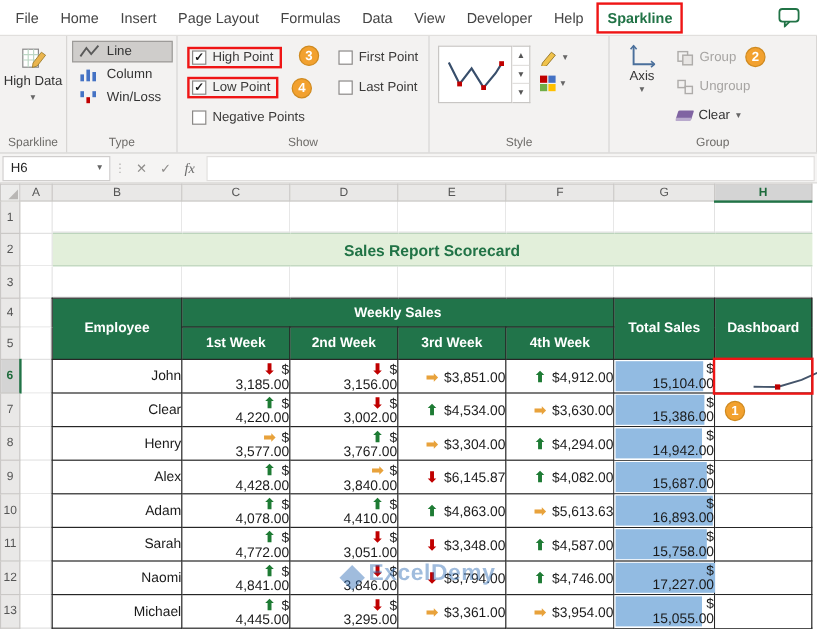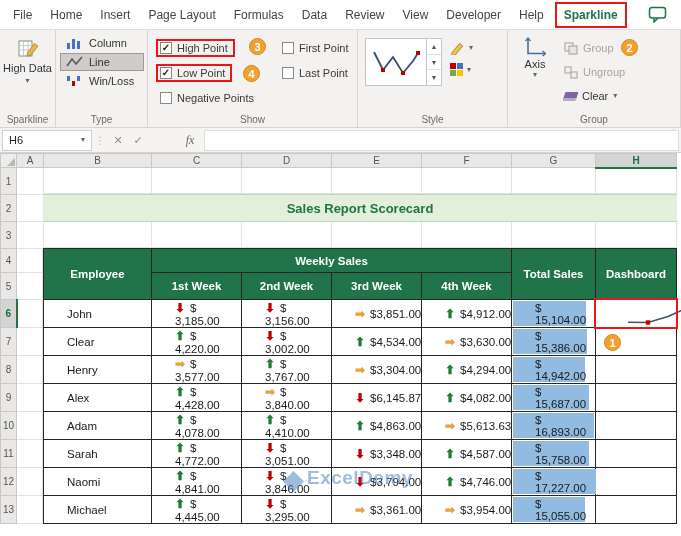--- a/index.html
+++ b/index.html
@@ -51,38 +51,38 @@
   .callout{position:absolute;width:17px;height:17px;border-radius:50%;background:#f2a12f;border:1px solid #cf8a1f;color:#fff;font-size:11px;font-weight:700;display:flex;align-items:center;justify-content:center;z-index:9;}
   .co-3{left:101px;top:8px;}
   .co-4{left:95px;top:35px;}
   .co-2{left:113px;top:9px;}
 
   
   .fbar{display:flex;align-items:center;height:25px;background:#f5f4f3;border-bottom:1px solid #d5d3d1;padding:0 2px;}
   .namebox{width:90px;height:21px;background:#fff;border:1px solid #d0cecd;display:flex;align-items:center;padding:0 6px;font-size:11px;color:#222;}
   .namebox .caret{margin-left:auto;}
   .fbtn{width:20px;text-align:center;color:#8f8d8b;font-size:11px;}
-  .fx{font-family:"Liberation Serif",serif;font-style:italic;font-size:12px;color:#6a6a6a;margin-left:32px;}
+  .fx{font-family:"Liberation Serif",serif;font-style:italic;font-size:12px;color:#6a6a6a;}
   .dots{color:#b5b3b1;font-size:10px;padding:0 3px;}
   .finput{flex:1;height:21px;background:#fff;border:1px solid #e0dedd;margin-left:4px;}
 
   
   .sheet{position:relative;background:#fff;}
   table.grid{border-collapse:collapse;table-layout:fixed;width:676px;}
   .ch,.rh{background:#e9e8e7;border:1px solid #cac8c6;font-size:10px;color:#555;text-align:center;font-weight:400;padding:0;}
   .ch{height:14px;}
   .rh{width:16px;}
   .corner{position:relative;background:#ececeb;}
   .corner:after{content:"";position:absolute;right:1px;bottom:1px;border-left:8px solid transparent;border-bottom:8px solid #b9b7b5;}
   .sel-col{background:#d4d4d4;color:#1e6b3c;font-weight:700;border-bottom:2px solid #217346;}
   .sel-row{background:#d4d4d4;color:#1e6b3c;font-weight:700;border-right:2px solid #217346;}
   .gcell{background:#fff;box-shadow:inset -1px 0 0 #e2e2e2,inset 0 -1px 0 #e2e2e2;}
   .titlecell{background:#e2efda;color:#217346;font-weight:700;font-size:13px;text-align:center;border-top:1px solid #bcd4bc;border-bottom:1px solid #bcd4bc;}
   .th{background:#21744a;color:#fff;font-weight:700;font-size:11.5px;text-align:center;border:1px solid #262626;}
-  .tc{background:#fff;border:1px solid #262626;text-align:left;font-size:11.5px;color:#1a1a1a;padding-left:23px;}
+  .tc{background:#fff;border:1px solid #262626;text-align:right;font-size:11.5px;color:#1a1a1a;padding-left:23px;}
   .arr{margin-right:5px;font-size:12px;font-weight:700;}
   .arr.up{color:#1e7b34;}
   .arr.down{color:#c00000;}
   .arr.flat{color:#e8a23b;}
   .total{position:relative;}
   .total .bar{position:absolute;left:1px;top:1px;bottom:1px;background:#92bbe2;}
   .total .tval{position:relative;z-index:1;}
   .dash{position:relative;overflow:visible;}
   .annot-box{position:absolute;inset:-2px;border:2px solid #ef1515;z-index:4;pointer-events:none;}
   .co-1{left:8px;bottom:-24px;top:auto;}
@@ -96,21 +96,20 @@
 
 <div class="page">
 
   <div class="tabbar">
     <span class="tab">File</span>
     <span class="tab">Home</span>
     <span class="tab">Insert</span>
     <span class="tab">Page Layout</span>
     <span class="tab">Formulas</span>
     <span class="tab">Data</span>
-    <span class="tab">Review</span>
     <span class="tab">View</span>
     <span class="tab">Developer</span>
     <span class="tab">Help</span>
     <span class="tab active">Sparkline</span>
     <span class="comment-btn">
       <svg width="19" height="17" viewBox="0 0 19 17">
           <rect x="1.5" y="1.5" width="16" height="10.5" rx="2.5" fill="none" stroke="#217346" stroke-width="1.5"></rect>
           <path d="M6 12 L6 16 L10 12" fill="none" stroke="#217346" stroke-width="1.5"></path>
         </svg>
     </span>
@@ -125,33 +124,33 @@
           <path d="M2 7.5 H15 M2 12 H15 M6.5 3 V18 M11 3 V18" stroke="#bcd6c4" stroke-width="1" fill="none"></path>
           <path d="M10.5 14.5 L17.5 5.5 L21 8 L14 17 L10 18.2 Z" fill="#eab54e" stroke="#9a7a2a" stroke-width="0.7"></path>
         </svg>
         <span>High Data</span>
         <span class="caret">▾</span>
       </div>
       <div class="glabel">Sparkline</div>
     </div>
 
     <div class="rgroup rg-type">
+      <div class="tbtn selected">
+        <svg width="17" height="12" viewBox="0 0 17 12">
+            <polyline points="1,10 6,3 10,8 16,1" stroke="#5a5a5a" stroke-width="1.6" fill="none"></polyline>
+          </svg>
+        <span>Line</span>
+      </div>
       <div class="tbtn">
         <svg width="17" height="12" viewBox="0 0 17 12">
             <rect x="1" y="6" width="3" height="6" fill="#4472c4"></rect>
             <rect x="6" y="2" width="3" height="10" fill="#4472c4"></rect>
             <rect x="11" y="4" width="3" height="8" fill="#4472c4"></rect>
           </svg>
         <span>Column</span>
-      </div>
-      <div class="tbtn selected">
-        <svg width="17" height="12" viewBox="0 0 17 12">
-            <polyline points="1,10 6,3 10,8 16,1" stroke="#5a5a5a" stroke-width="1.6" fill="none"></polyline>
-          </svg>
-        <span>Line</span>
       </div>
       <div class="tbtn">
         <svg width="17" height="12" viewBox="0 0 17 12">
             <rect x="1" y="1" width="3" height="5" fill="#4472c4"></rect>
             <rect x="6" y="6" width="3" height="5" fill="#c00000"></rect>
             <rect x="11" y="1" width="3" height="5" fill="#4472c4"></rect>
           </svg>
         <span>Win/Loss</span>
       </div>
       <div class="glabel">Type</div>

